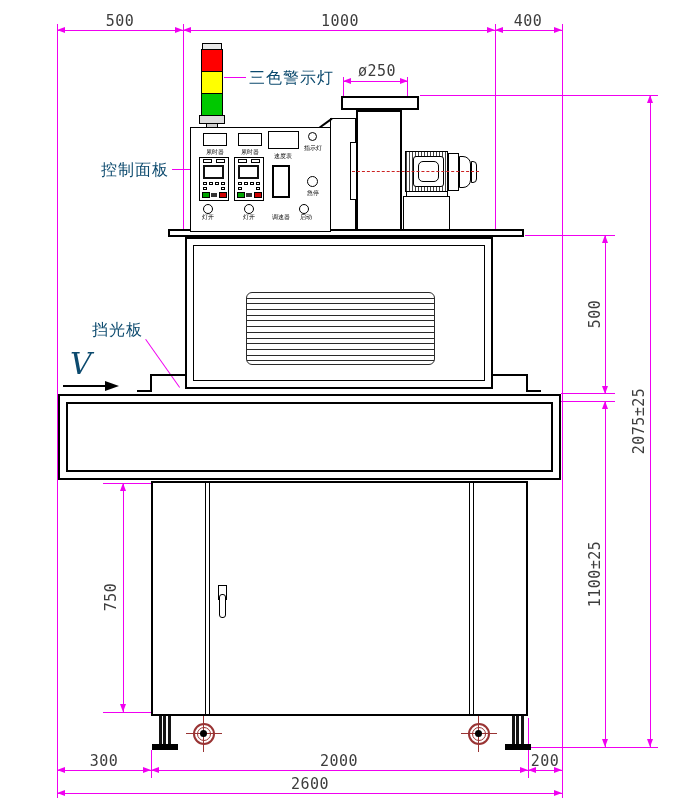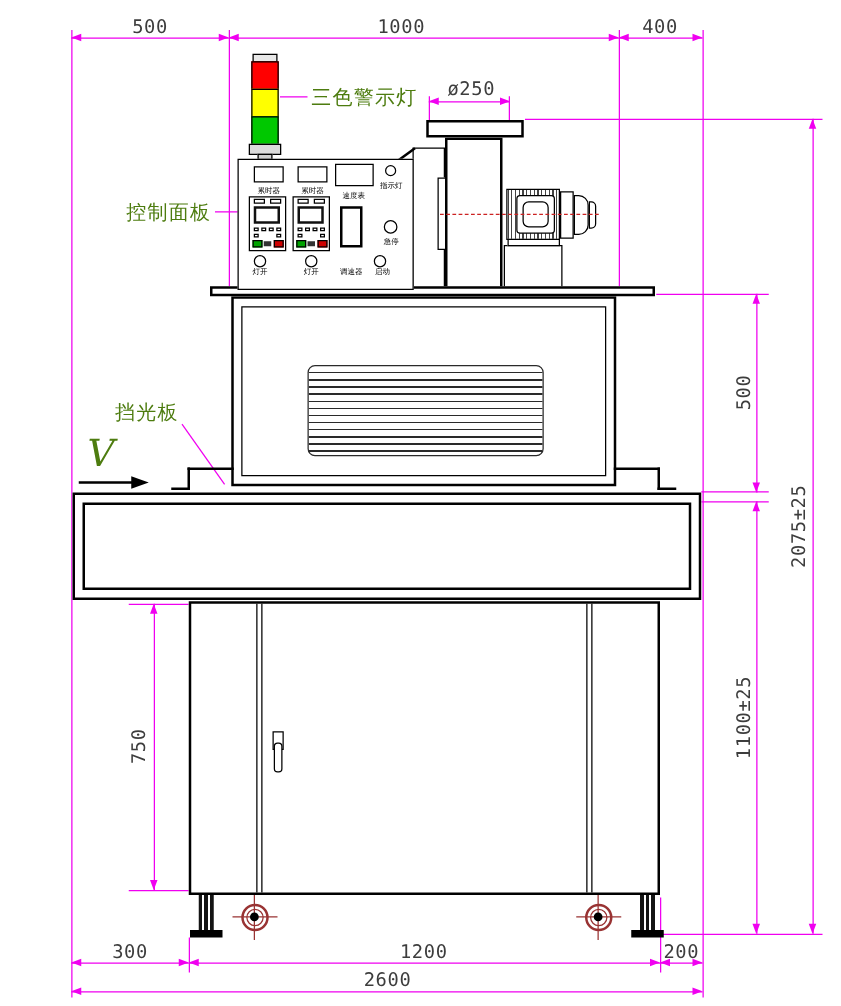--- a/index.html
+++ b/index.html
@@ -8,21 +8,21 @@
   .m{position:absolute;background:#f000f0}
   .b{position:absolute;background:#000}
   .bx{position:absolute;border:1.5px solid #000;background:#fff}
   .ar{position:absolute;width:0;height:0}
   .al{border:3.5px solid transparent;border-left:none;border-right:8px solid #f000f0}
   .arr{border:3.5px solid transparent;border-right:none;border-left:8px solid #f000f0}
   .au{border:3.5px solid transparent;border-top:none;border-bottom:8px solid #f000f0}
   .ad{border:3.5px solid transparent;border-bottom:none;border-top:8px solid #f000f0}
   .dt{position:absolute;font:15px "DejaVu Sans Mono",monospace;color:#3d3d3d;transform:translateX(-50%);white-space:nowrap;letter-spacing:.5px;z-index:10}
   .dtv{position:absolute;font:15px "DejaVu Sans Mono",monospace;color:#3d3d3d;transform:translate(-50%,-50%) rotate(-90deg);white-space:nowrap;letter-spacing:.5px;z-index:10}
-  .cn{position:absolute;font:16px "DejaVu Sans",sans-serif;color:#4d7c0f;white-space:nowrap;letter-spacing:1px;z-index:10}
+  .cn{position:absolute;font:16px "DejaVu Sans",sans-serif;color:#0c4a6e;white-space:nowrap;letter-spacing:1px;z-index:10}
   .tn{position:absolute;font:6px "DejaVu Sans",sans-serif;color:#000;transform:translateX(-50%);white-space:nowrap;z-index:6}
   .cir{border-radius:50%}
   .vfd{position:absolute;width:30px;height:44px;border:1.5px solid #000;background:#fff}
   .vfd .tab{position:absolute;top:1px;width:9px;height:4px;border:1px solid #000;background:#fff}
   .vfd .disp{position:absolute;left:3px;top:7px;width:21px;height:14px;border:2px solid #111;background:#fff}
   .vfd .k{position:absolute;width:4px;height:3px;border:.8px solid #000;background:#fff}
   .vfd .g{position:absolute;left:2px;top:34px;width:8px;height:6px;background:#00a400;border:.8px solid #000}
   .vfd .d{position:absolute;left:11px;top:35px;width:6px;height:4px;background:#333}
   .vfd .r{position:absolute;left:19px;top:34px;width:8px;height:6px;background:#cf0000;border:.8px solid #000}
   .fins{background:repeating-linear-gradient(90deg,#444 0 1px,#fff 1px 3px)}
@@ -55,21 +55,21 @@
   <div class="m" style="left:407px;top:77px;width:1px;height:20px"></div>
 
   <div class="m" style="left:57px;top:30px;width:126px;height:1px"></div>
   <div class="ar al" style="left:57px;top:27px"></div>
   <div class="ar arr" style="left:175px;top:27px"></div>
   <div class="dt" style="left:120px;top:12px">500</div>
 
   <div class="m" style="left:183px;top:30px;width:312px;height:1px"></div>
   <div class="ar al" style="left:183px;top:27px"></div>
   <div class="ar arr" style="left:487px;top:27px"></div>
-  <div class="dt" style="left:321px;top:12px">1000</div>
+  <div class="dt" style="left:340px;top:12px">1000</div>
 
   <div class="m" style="left:495px;top:30px;width:67px;height:1px"></div>
   <div class="ar al" style="left:495px;top:27px"></div>
   <div class="ar arr" style="left:554px;top:27px"></div>
   <div class="dt" style="left:528px;top:12px">400</div>
 
   <div class="m" style="left:343px;top:81px;width:65px;height:1px"></div>
   <div class="ar al" style="left:343px;top:78px"></div>
   <div class="ar arr" style="left:400px;top:78px"></div>
   <div class="dt" style="left:377px;top:62px">ø250</div>
@@ -95,21 +95,21 @@
   <div class="dtv" style="left:111px;top:597px">750</div>
 
   <div class="m" style="left:57px;top:770px;width:94px;height:1px"></div>
   <div class="ar al" style="left:57px;top:767px"></div>
   <div class="ar arr" style="left:143px;top:767px"></div>
   <div class="dt" style="left:104px;top:752px">300</div>
 
   <div class="m" style="left:151px;top:770px;width:377px;height:1px"></div>
   <div class="ar al" style="left:151px;top:767px"></div>
   <div class="ar arr" style="left:520px;top:767px"></div>
-  <div class="dt" style="left:339px;top:752px">1200</div>
+  <div class="dt" style="left:339px;top:752px">2000</div>
 
   <div class="m" style="left:528px;top:770px;width:34px;height:1px"></div>
   <div class="ar al" style="left:528px;top:767px"></div>
   <div class="ar arr" style="left:554px;top:767px"></div>
   <div class="dt" style="left:545px;top:752px">200</div>
 
   <div class="m" style="left:57px;top:793px;width:505px;height:1px"></div>
   <div class="ar al" style="left:57px;top:790px"></div>
   <div class="ar arr" style="left:554px;top:790px"></div>
   <div class="dt" style="left:310px;top:775px">2600</div>

